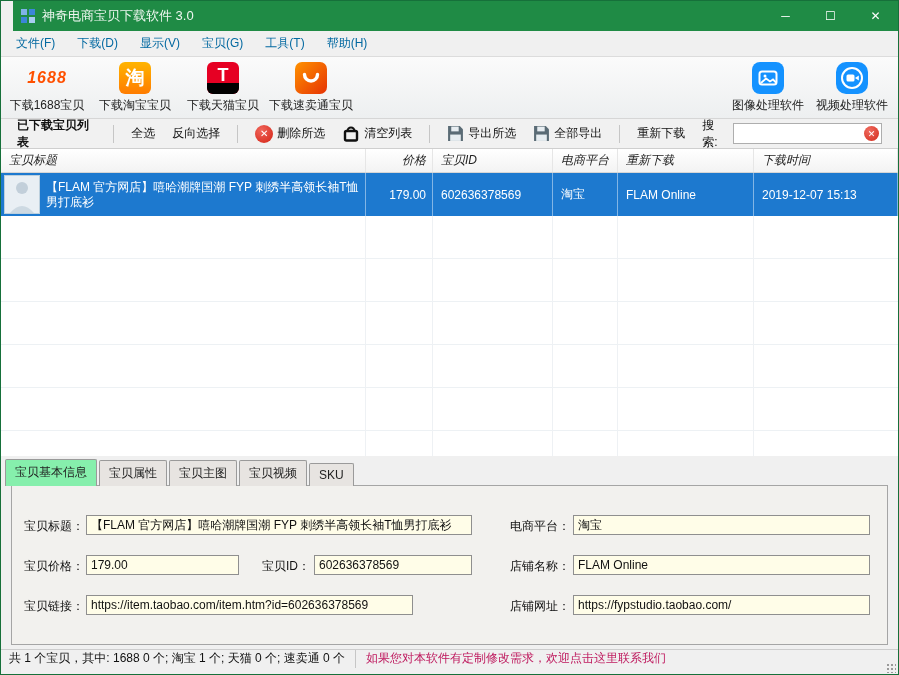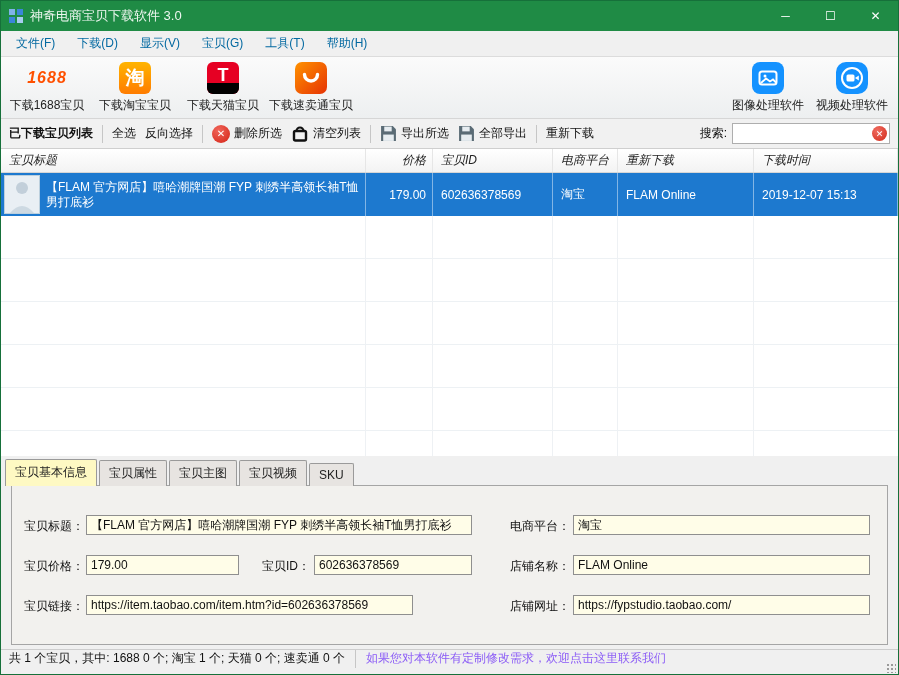--- a/index.html
+++ b/index.html
@@ -1,21 +1,21 @@
 <!DOCTYPE html>
 <html><head>
 <meta charset="utf-8">
 <style>
   * { margin:0; padding:0; box-sizing:border-box; }
   body { font-family:"Liberation Sans","DejaVu Sans",sans-serif; background:#444; }
   .window { width:899px; height:675px; border:1px solid #16703a; background:#f0f0f0;
             position:relative; overflow:hidden; font-size:12px; color:#111; }
 
   
-  .titlebar { height:30px; background:#1f8b45; display:flex; align-items:center; padding-left:7px; }
+  .titlebar { height:30px; background:#1f8b45; display:flex; align-items:center; padding-left:7px;margin-left:12px; }
   .app-icon { width:16px; height:16px; margin-right:6px; }
   .title-text { color:#eef7f0; font-size:13px; }
   .win-controls { margin-left:auto; display:flex; height:30px; }
   .win-btn { width:45px; height:30px; display:flex; align-items:center; justify-content:center;
              color:#fff; font-size:12px; cursor:default; }
 
   
   .menubar { height:26px; background:#f0f0f0; border-bottom:1px solid #dcdcdc;
              display:flex; align-items:center; padding-left:4px; }
   .menu-item { padding:4px 11px; font-size:12px; color:#0369a1; }
@@ -32,21 +32,21 @@
   .ic-tmall .tm-black { position:absolute; left:0; right:0; bottom:0; height:11px; background:#000; }
   .ic-tmall .tm-t { position:absolute; left:0; right:0; top:3px; text-align:center; color:#fff;
                     font-weight:900; font-size:18px; z-index:2; }
   .ic-ae { width:32px; height:32px; border-radius:7px; background:linear-gradient(135deg,#ff9200,#e63304);
            display:flex; align-items:center; justify-content:center; }
   .toolbar-right { margin-left:auto; display:flex; }
   .tool.right-tool { width:84px; }
 
   
   .listbar { height:30px; background:#f1f1f1; border-bottom:1px solid #cfcfcf; display:flex;
-             align-items:center; padding:0 8px; gap:9px; }
+             align-items:center; padding:0 16px; gap:17px; }
   .listbar .bold { font-weight:bold; }
   .vsep { width:1px; height:18px; background:#c6c6c6; }
   .act { display:flex; align-items:center; gap:4px; white-space:nowrap; }
   .del-ic { width:18px; height:18px; border-radius:50%; background:radial-gradient(circle at 35% 30%,#f0655a,#d42315);
             color:#fff; font-size:10px; font-weight:bold; display:flex; align-items:center; justify-content:center; }
   .search-group { margin-left:auto; display:flex; align-items:center; gap:5px; }
   .search-wrap { position:relative; width:158px; height:21px; }
   .search-wrap input { width:100%; height:100%; border:1px solid #aeaeae; background:#fff;
                        padding:0 20px 0 4px; font-size:12px; font-family:inherit; }
   .search-clear { position:absolute; right:3px; top:3px; width:15px; height:15px; border-radius:50%;
@@ -70,33 +70,33 @@
   .thumb { width:36px; height:39px; flex:0 0 36px; background:#e9eff4; border:1px solid #bcd0de; }
   .row-title { font-size:12px; line-height:15px; }
   .tempty { height:240px; background:#fff; position:relative;
             background-image:repeating-linear-gradient(to bottom,#ffffff 0 42px,#edf1f4 42px 43px); }
   .gline { position:absolute; top:0; bottom:0; width:1px; background:#eef1f4; }
 
   
   .tabstrip { height:29px; display:flex; align-items:flex-end; padding-left:4px; background:#f0f0f0; position:relative; z-index:2; }
   .tab { padding:4px 9px 4px; border:1px solid #9a9a9a; border-bottom:none; background:#e7e4e1;
          margin-right:2px; border-radius:2px 2px 0 0; font-size:12px; position:relative; top:1px; color:#222; }
-  .tab.active { background:#fef9c3; padding-bottom:5px; z-index:3; }
+  .tab.active { background:#86efac; padding-bottom:5px; z-index:3; }
 
   
   .panel { height:160px; background:#f2f1ee; border:1px solid #a5a5a5; margin:0 10px; position:relative; z-index:1; }
   .f-label { position:absolute; font-size:12px; color:#111; white-space:nowrap; }
   .f-input { position:absolute; height:20px; background:#fffde8; border:1px solid #8f8f8f;
              font-size:12px; padding:0 4px; font-family:inherit; color:#111; }
 
   
   .statusgap { height:4px; }
   .statusbar { height:27px; border-top:1px solid #cdcdcd; background:#f0f0f0; display:flex;
                align-items:flex-start; padding:0 8px; gap:10px; position:relative; }
-  .status-link { color:#8b5cf6; }
+  .status-link { color:#be185d; }
   .grip { position:absolute; right:2px; bottom:3px; width:10px; height:10px;
           background:radial-gradient(circle,#9a9a9a 1px,transparent 1.4px);
           background-size:4px 4px; }
 </style>
 </head>
 <body>
 
 <div class="window">
 
   <div class="titlebar">

